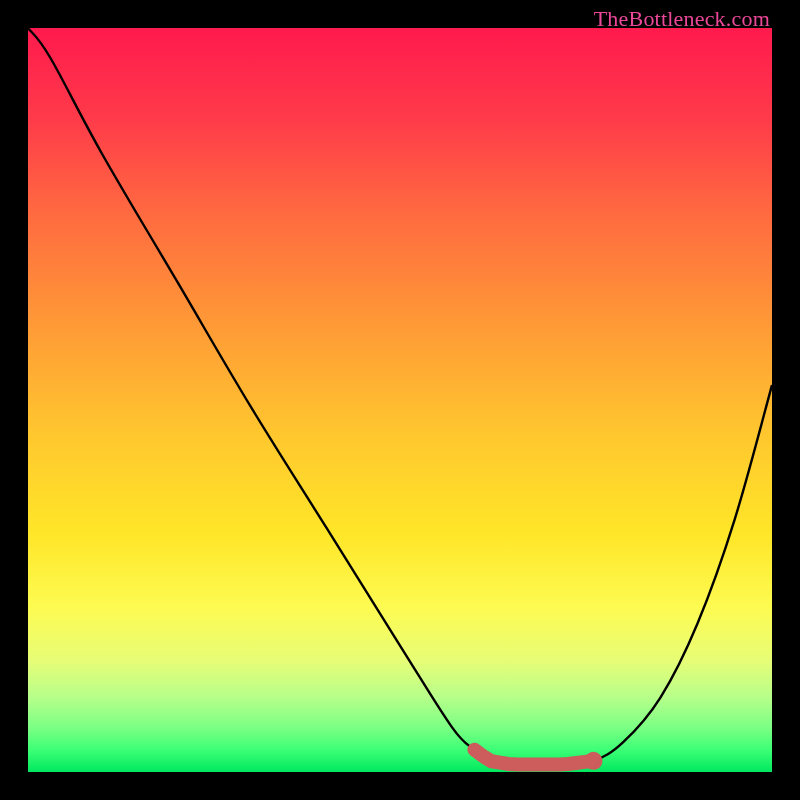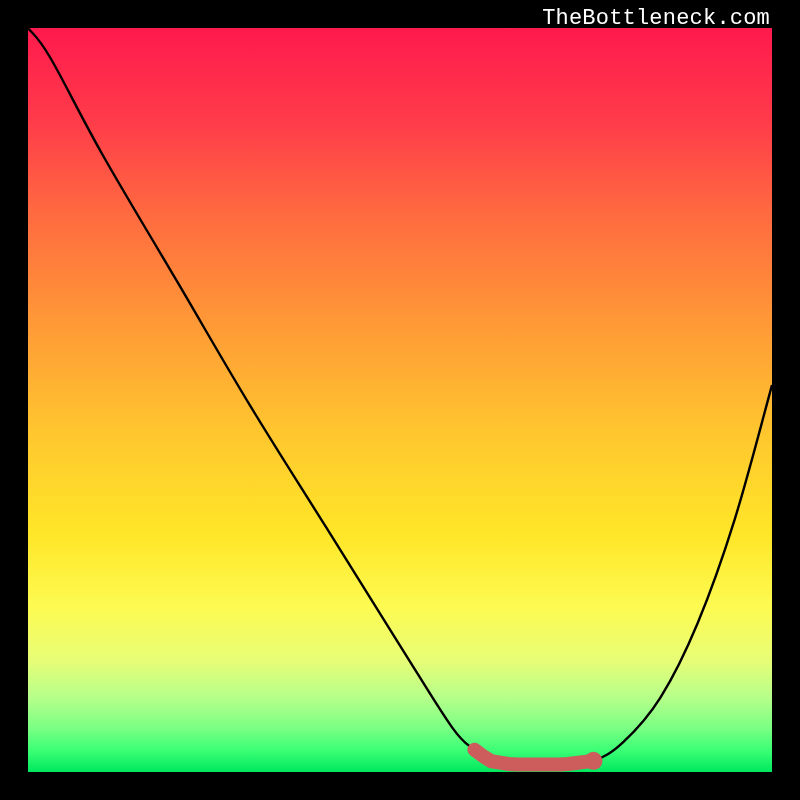--- a/index.html
+++ b/index.html
@@ -28,23 +28,23 @@
       #b6ff8a 90%,
       #7cff84 94%,
       #3dff76 97%,
       #00e85e 100%
     );
   }
   .watermark {
     position: absolute;
     top: 6px;
     right: 30px;
-    font-family: Liberation Mono, monospace;
+    font-family: Liberation Serif, serif;
     font-size: 22px;
-    color: #ffffff;
+    color: #ec4899;
     letter-spacing: 0.2px;
   }
   svg.curve {
     position: absolute;
     left: 0;
     top: 0;
     width: 744px;
     height: 744px;
   }
 </style>

